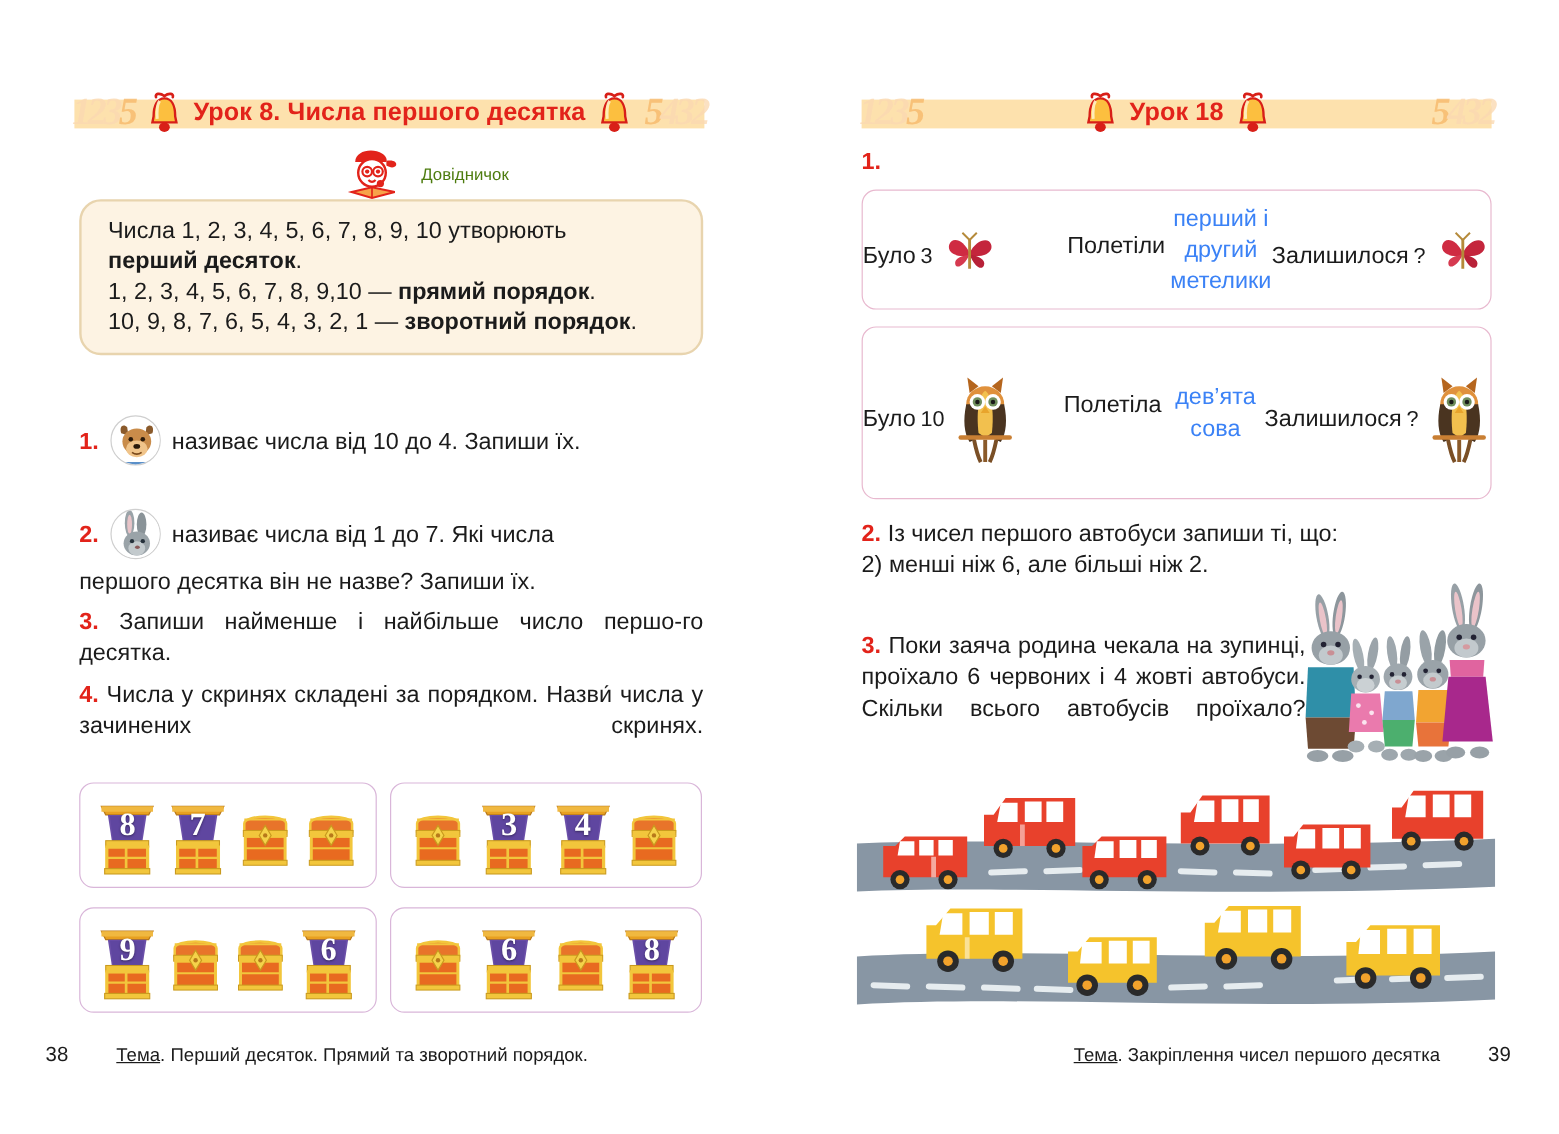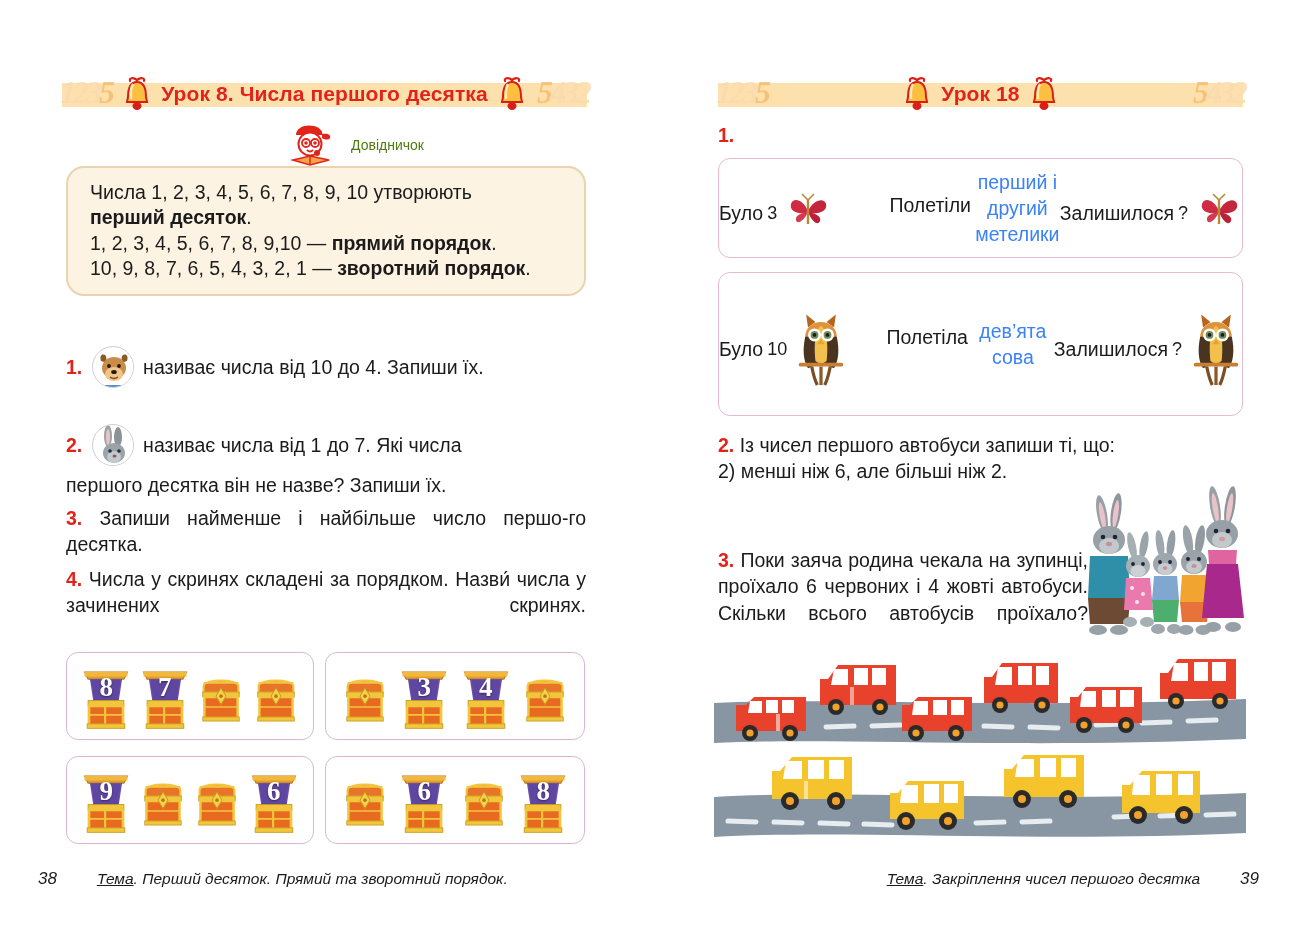--- a/index.html
+++ b/index.html
@@ -93,21 +93,21 @@
   .chest { position: relative; }
   .chest svg { display: block; }
   .chest-num {
     position: absolute; left: 0; right: 0; top: 9px; text-align: center;
     color: #ffffff; font-size: 27px; font-weight: bold;
     font-family: "Liberation Serif", serif;
     text-shadow: 0 1px 2px rgba(0,0,0,.45);
   }
 
   
-  .footer { position: absolute; bottom: 56px; font-size: 15.5px; color: #1b1b1b; font-style: italic; }
+  .footer { position: absolute; bottom: 56px; font-size: 15.5px; color: #1b1b1b; }
   .footer-left  { left: 38px; display: flex; gap: 40px; align-items: baseline; }
   .footer-right { right: 40px; display: flex; gap: 40px; align-items: baseline; text-align: right; }
   .pgnum { font-size: 17px; }
   .theme u { text-decoration: underline; }
 
   
   .tbl {
     position: absolute; left: 718px; border: 1.5px solid #e8b9cf;
     border-radius: 12px; background: #fff; display: flex;
   }
@@ -120,21 +120,21 @@
   .tcol.mid { justify-content: center; padding-top: 0; }
   .thead { font-size: 19.5px; color: #1b1b1b; }
   .tbody { display: flex; align-items: center; justify-content: center; gap: 8px; }
   .tval { font-size: 18px; color: #1b1b1b; }
   .tmidtext { font-size: 19.5px; color: #3b82f6; text-align: center; line-height: 1.35; }
 
   .r1 { position: absolute; left: 718px; top: 124px; font-size: 19.5px; font-weight: bold; color: #e2231a; }
 
   .rex { position: absolute; font-size: 19.5px; color: #1b1b1b; line-height: 1.35; }
   .rex2 { left: 718px; top: 432px; width: 525px; }
-  .rex3 { left: 718px; top: 547px; width: 370px; }
+  .rex3 { left: 718px; top: 525px; width: 370px; }
 
   
   .rabbits { position: absolute; left: 1086px; top: 482px; width: 160px; height: 160px; }
   .buses  { position: absolute; left: 714px; top: 645px; width: 532px; height: 195px; }
 </style>
 </head>
 <body>
 
 <div class="page">
 

